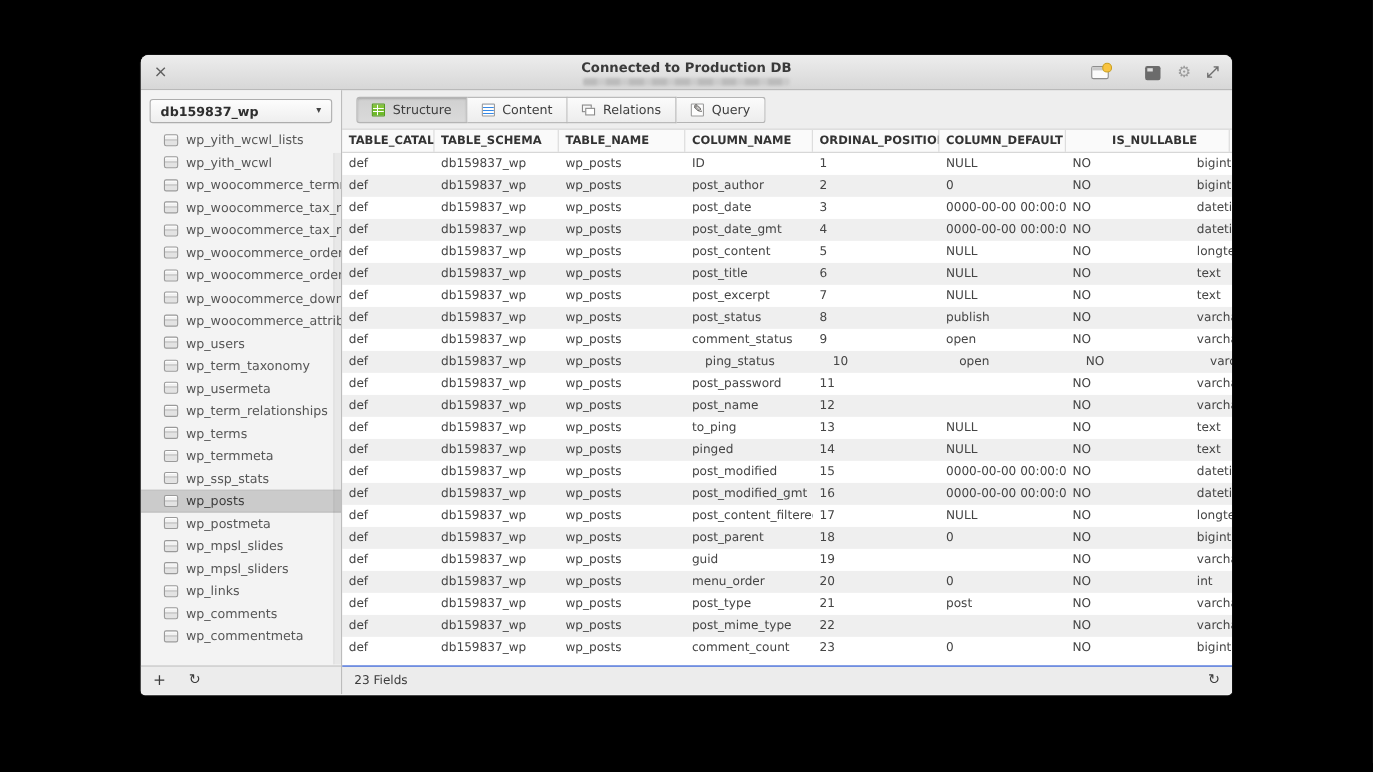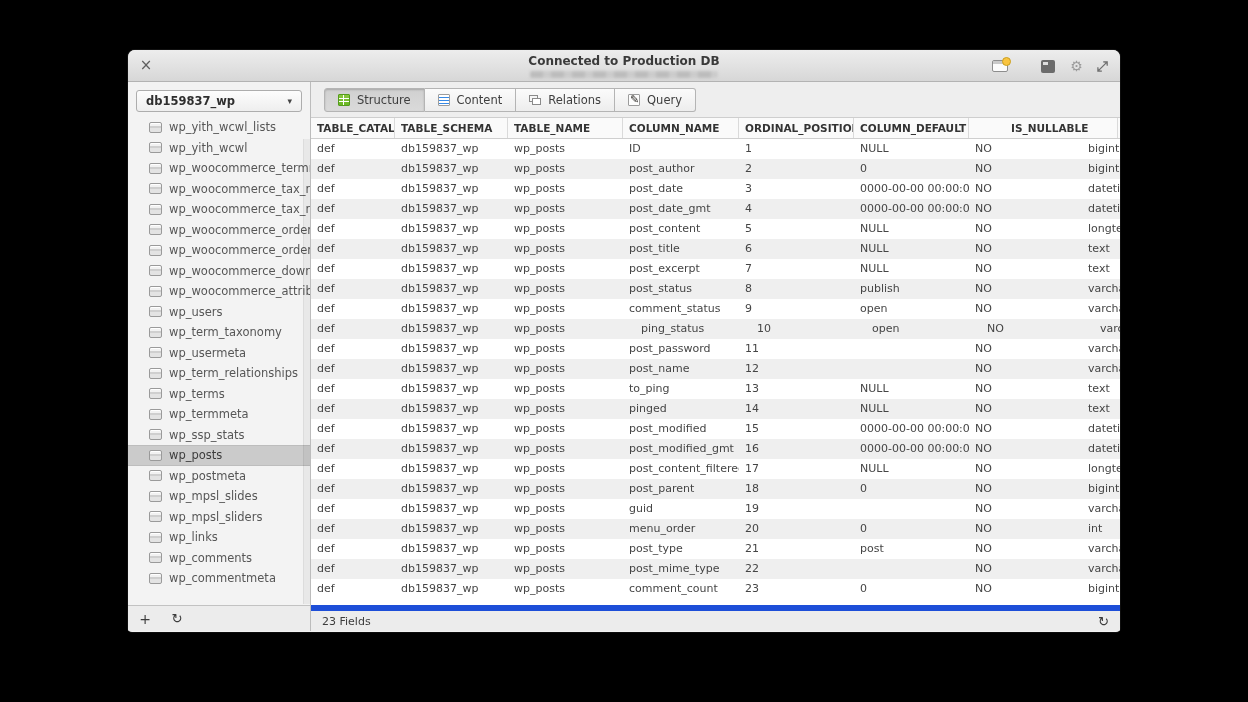--- a/index.html
+++ b/index.html
@@ -105,21 +105,21 @@
   .grid { flex:1; overflow:hidden; font-size:11px; color:#454545; background:#fff; }
   .grid-header { display:flex; height:21px; background:#fafafa;
            border-bottom:1px solid #cfcfcf; }
   .hcell { flex:none; display:flex; align-items:center; padding:0 6px; font-size:10.5px;
            font-weight:bold; color:#333; border-right:1px solid #dadada;
            white-space:nowrap; overflow:hidden; }
   .grid-rows .row { display:flex; height:20px; background:#fff; }
   .grid-rows .row:nth-child(even) { background:#efefef; }
   .cell { flex:none; padding:0 6px; line-height:20px; white-space:nowrap; overflow:hidden; }
 
-  .statusbar { height:26px; flex:none; border-top:6px solid #1d4ed8; background:#ececec;
+  .statusbar { height:26px; flex:none; border-top:1px solid #1d4ed8; background:#ececec;
            display:flex; align-items:center; justify-content:space-between;
            padding:0 11px; font-size:11px; color:#3c3c3c; }
   .status-refresh { font-size:13px; color:#3c3c3c; }
 </style>
 </head>
 <body>
 
 <div class="window">
 
   <div class="headerbar">

